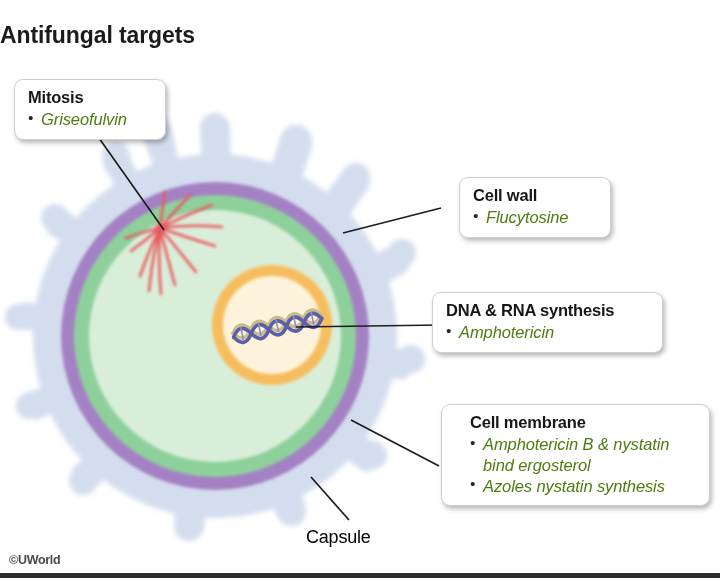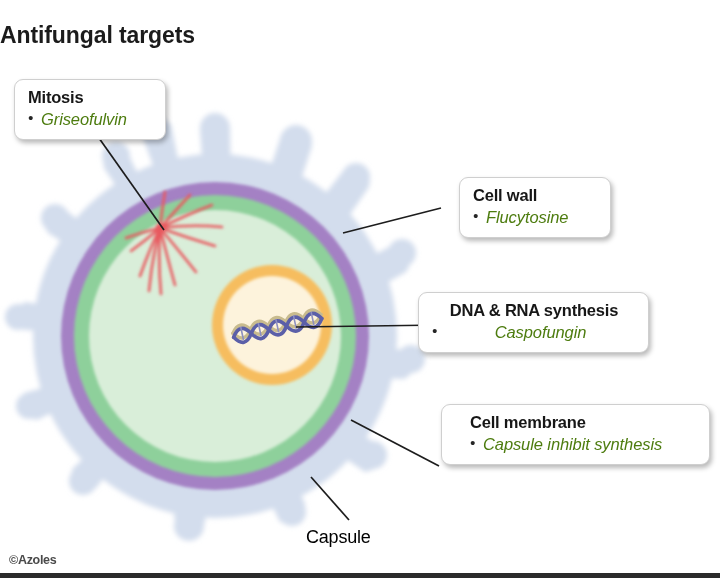--- a/index.html
+++ b/index.html
@@ -82,21 +82,21 @@
     color: #262626;
   }
   .callout li .cont {
     display: block;
     margin-left: -13px;
     padding-left: 13px;
   }
 
   #box-mitosis      { left: 14px;  top: 79px;  width: 152px; }
   #box-cellwall     { left: 443px; top: 177px; width: 152px; margin-left: 16px; }
-  #box-dnarna       { left: 418px; top: 292px; width: 231px; text-align: center; }
+  #box-dnarna       { left: 432px; top: 292px; width: 231px; }
   #box-cellmembrane { left: 441px; top: 404px; width: 269px; padding-left: 28px; }
 
   
   #label-capsule {
     position: absolute;
     left: 306px;
     top: 527px;
     font-size: 18px;
     color: #000000;
     letter-spacing: -0.2px;
@@ -244,32 +244,36 @@
       <li>
         <span>Flucytosine</span>
       </li>
     </ul>
   </div>
 
   <div class="callout" id="box-dnarna">
     <div class="c-title">DNA &amp; RNA synthesis</div>
     <ul>
       <li>
-        <span>Caspofungin</span>
+        <span>Amphotericin</span>
       </li>
     </ul>
   </div>
 
   <div class="callout" id="box-cellmembrane">
     <div class="c-title">Cell membrane</div>
     <ul>
       <li>
-        <span>Capsule inhibit synthesis</span>
+        <span>Amphotericin B &amp; nystatin</span>
+        <span class="cont">bind ergosterol</span>
+      </li>
+      <li>
+        <span>Azoles nystatin synthesis</span>
       </li>
     </ul>
   </div>
 
   <div id="label-capsule">Capsule</div>
 
-  <div id="watermark">©Azoles</div>
+  <div id="watermark">©UWorld</div>
   <div id="bottom-bar"></div>
 
 </div>
 
 </body></html>

